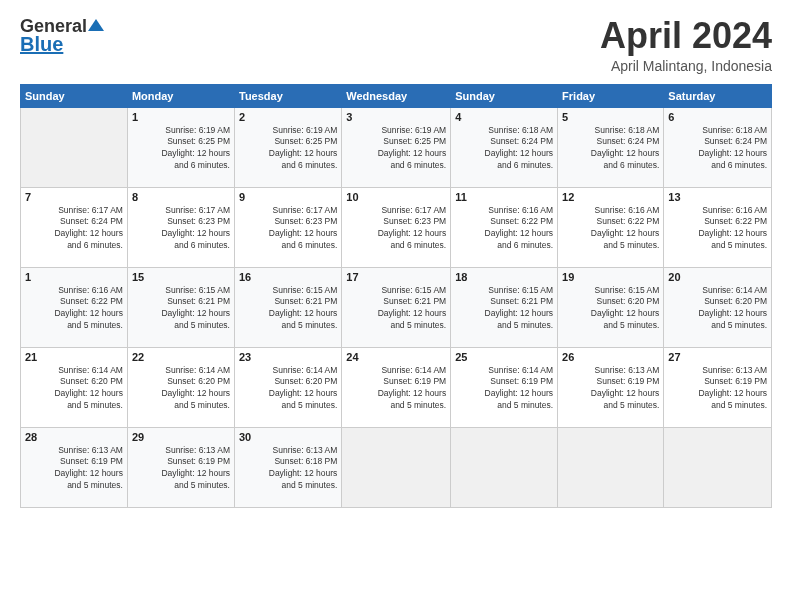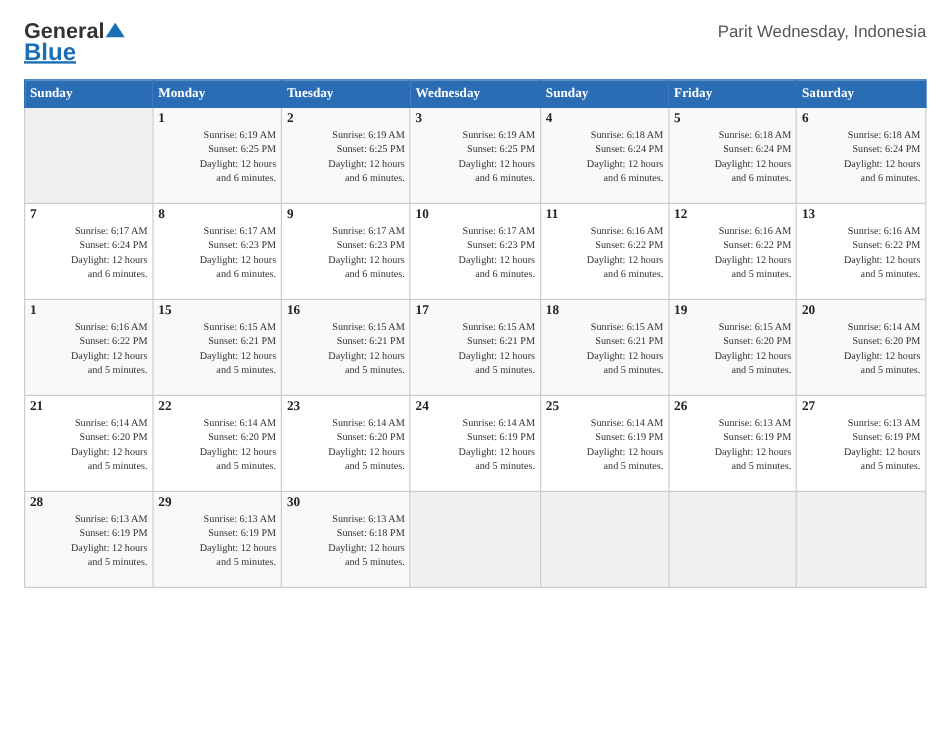--- a/index.html
+++ b/index.html
@@ -40,21 +40,20 @@
     }
     .subtitle {
       font-size: 14px;
       color: #555;
       margin-top: 2px;
     }
     .calendar-table {
       width: 100%;
       border-collapse: collapse;
       font-size: 9.5px;
-      font-family: Liberation Serif, serif;
     }
     .calendar-table thead tr th {
       background: #2a6db5;
       color: #fff;
       padding: 5px 4px;
       text-align: left;
       font-size: 11px;
       font-weight: bold;
       border: 1px solid #2a6db5;
     }
@@ -97,21 +96,22 @@
     <div class="logo">
       <div style="display:flex;align-items:center;">
         <span class="logo-general" style="font-size:18px;font-weight:bold;color:#333;">General</span>
         <svg width="16" height="16" viewBox="0 0 16 16" style="margin-left:1px;margin-top:-4px;">
           <polygon points="8,2 16,14 0,14" fill="#1a6eb5"></polygon>
         </svg>
       </div>
       <span class="logo-blue" style="font-size:20px;font-weight:bold;color:#1a6eb5;margin-top:-4px;text-decoration:underline;">Blue</span>
     </div>
     <div class="title-area">
-      <div class="subtitle">Parit Wednesday, Indonesia</div>
+      <div class="main-title">April 2024</div>
+      <div class="subtitle">April Malintang, Indonesia</div>
     </div>
   </div>
 
   <table class="calendar-table">
     <thead>
       <tr>
       <th>Sunday</th>
           <th>Monday</th>
           <th>Tuesday</th>
           <th>Wednesday</th>

